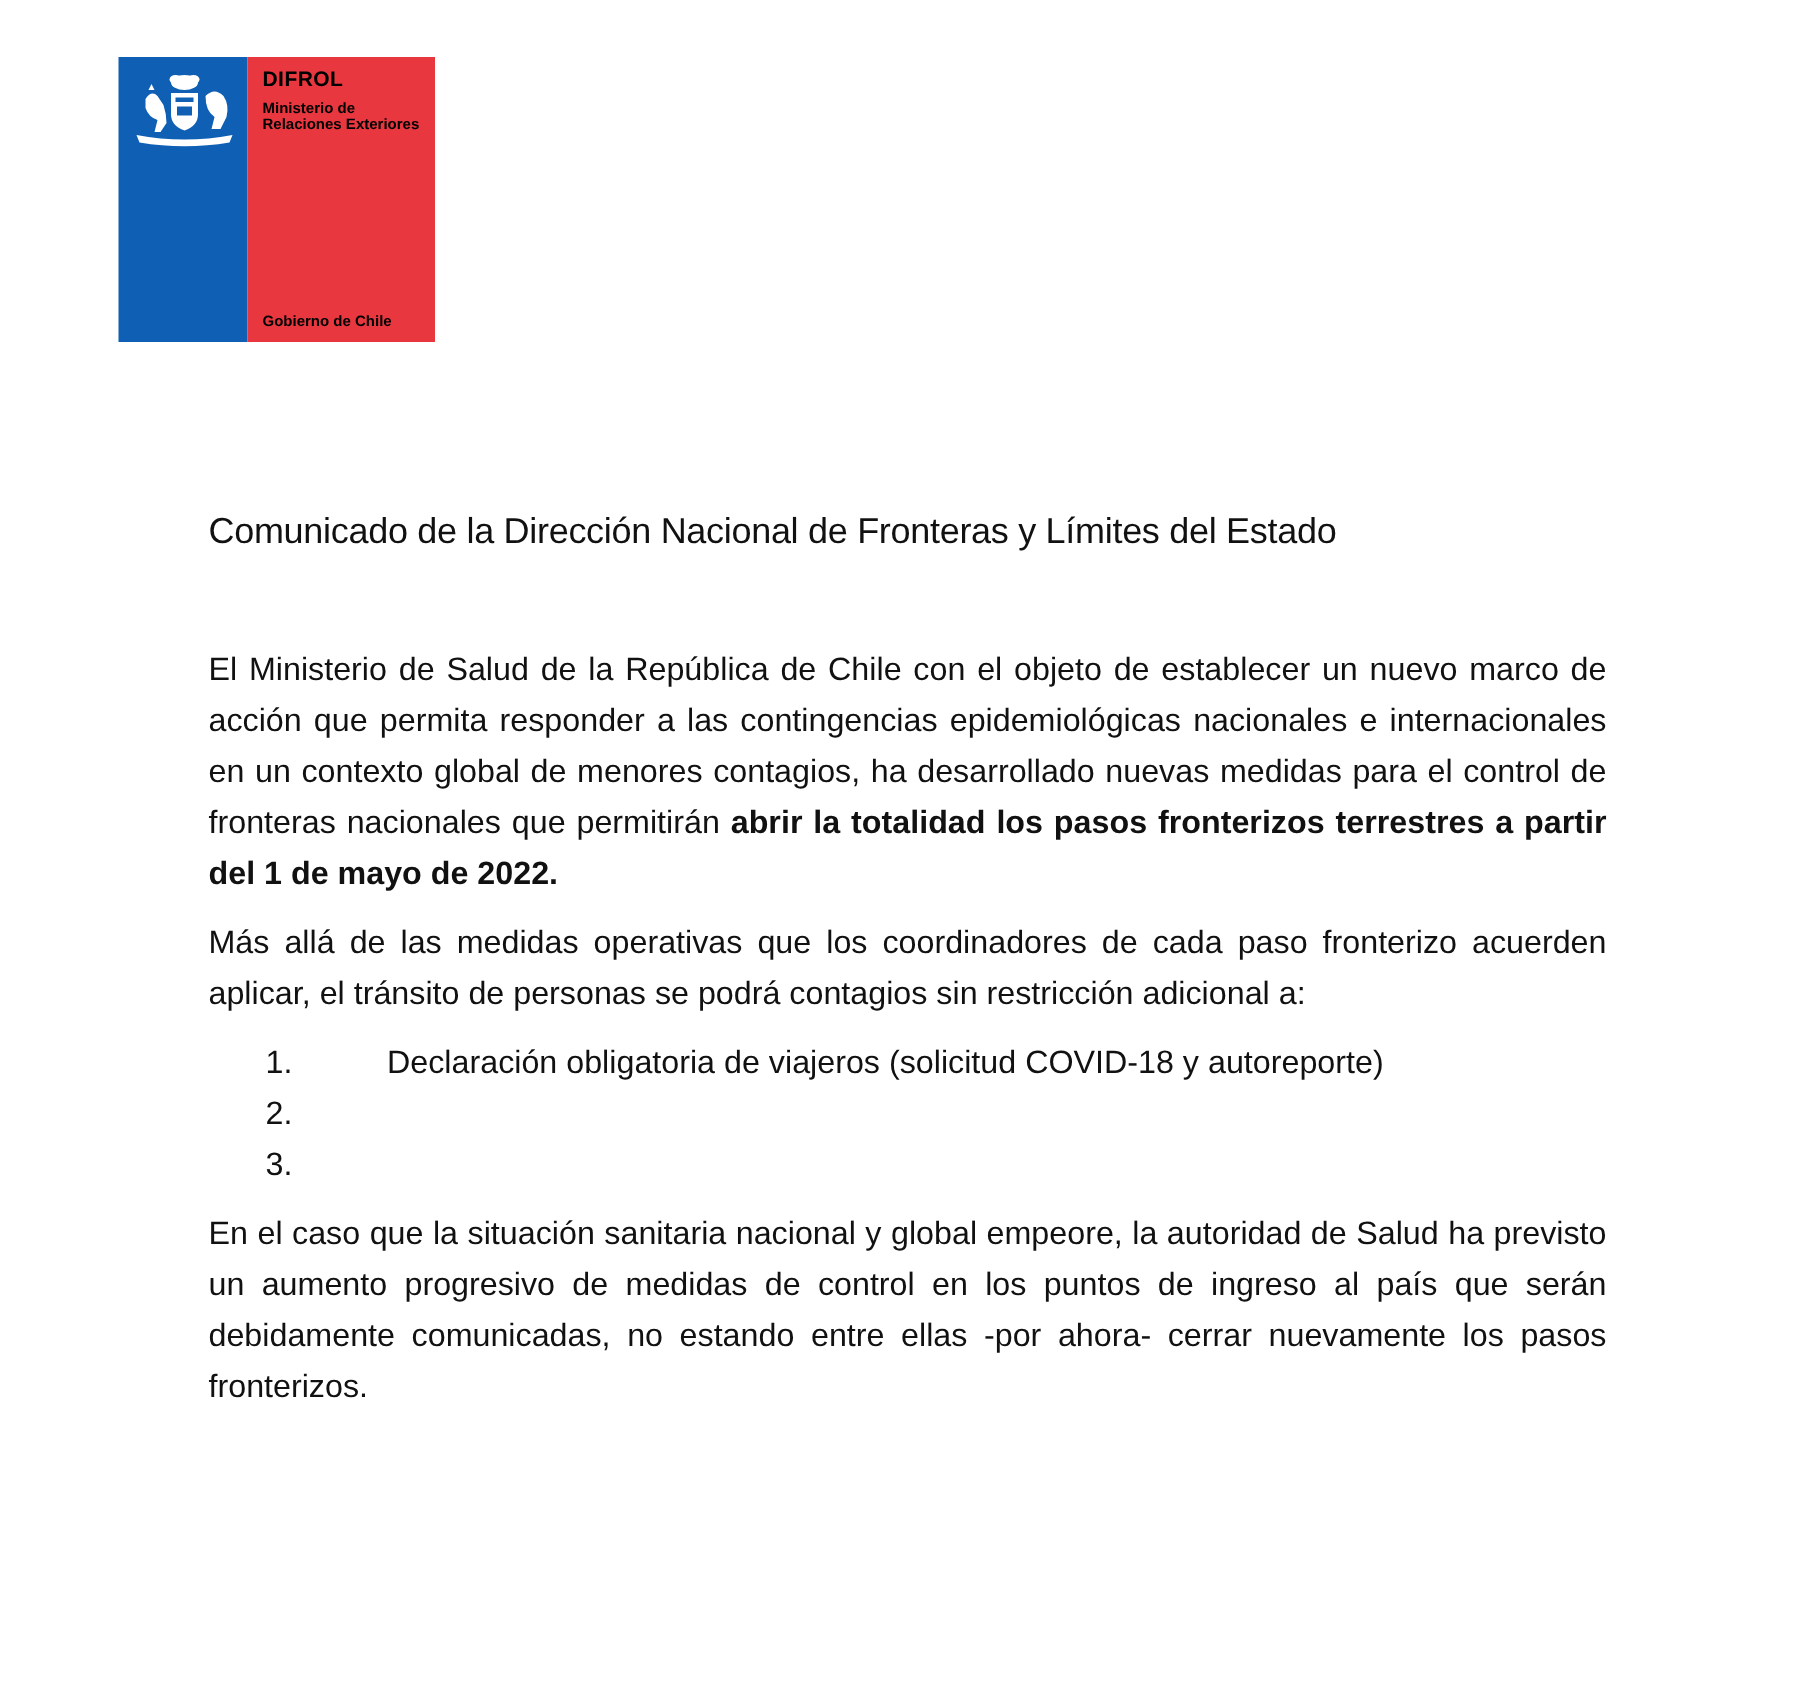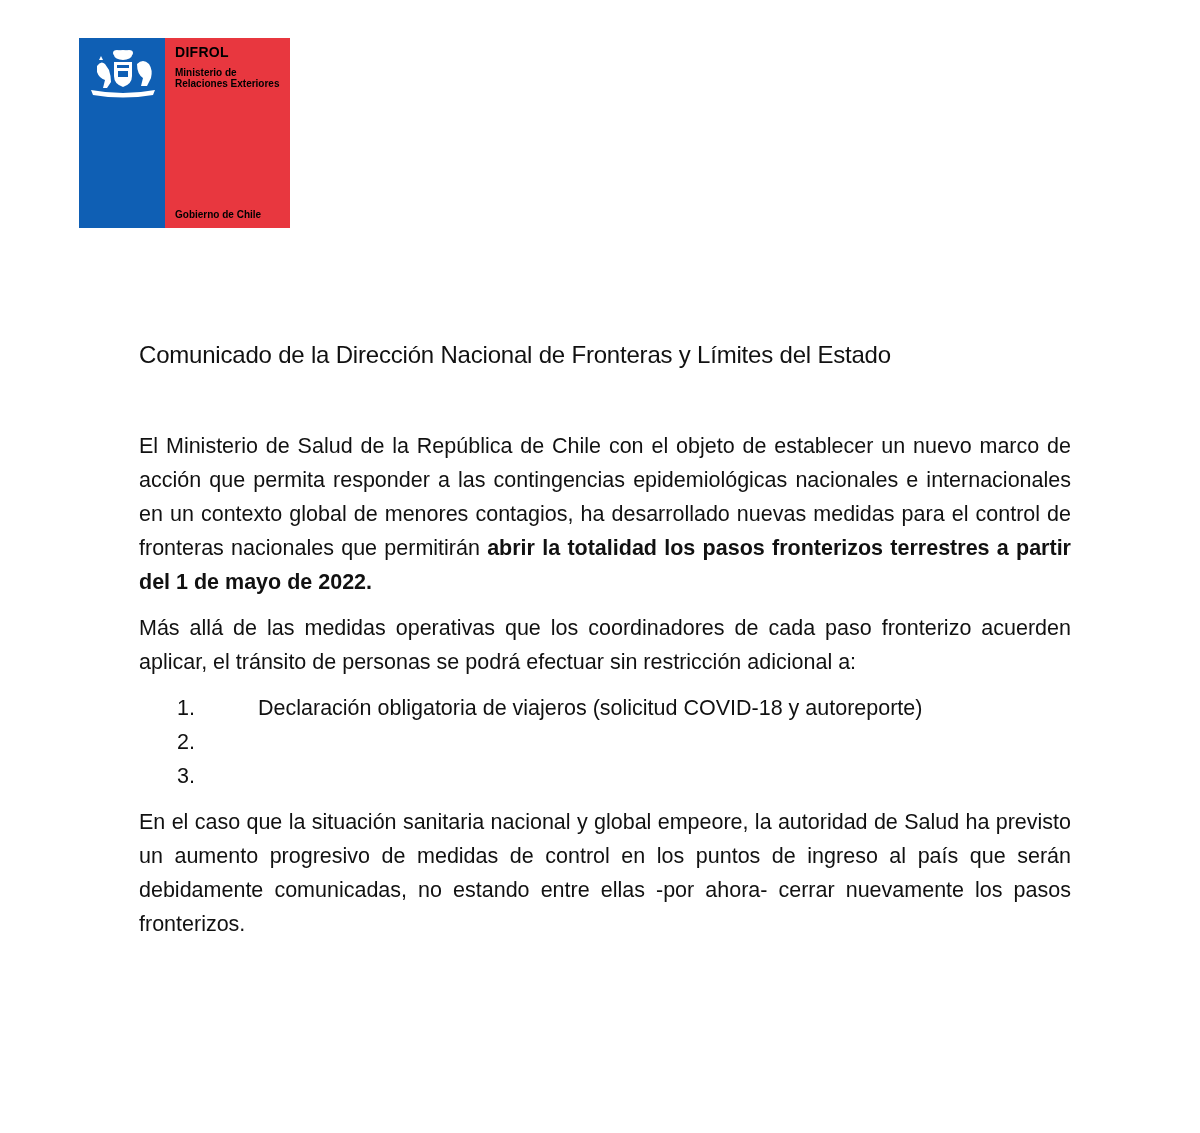--- a/index.html
+++ b/index.html
@@ -68,21 +68,21 @@
     </div>
     <div class="logo-gov">Gobierno de Chile</div>
   </div>
 </div>
 
 <div class="title">Comunicado de la Dirección Nacional de Fronteras y Límites del Estado</div>
 
 <div class="content">
   <p><span>El Ministerio de Salud de la República de Chile con el objeto de establecer un nuevo marco de acción que permita responder a las contingencias epidemiológicas nacionales e internacionales en un contexto global de menores contagios, ha desarrollado nuevas medidas para el control de fronteras nacionales que permitirán </span><b>abrir la totalidad los pasos fronterizos terrestres a partir del 1 de mayo de 2022.</b></p>
 
-  <p>Más allá de las medidas operativas que los coordinadores de cada paso fronterizo acuerden aplicar, el tránsito de personas se podrá efectuar sin restricción adicional a:</p>
+  <p>Más allá de las medidas operativas que los coordinadores de cada paso fronterizo acuerden aplicar, el tránsito de personas se podrá contagios sin restricción adicional a:</p>
 
   <ol class="req">
     <li>
       <span class="num">1.</span>
       <span class="txt">Declaración obligatoria de viajeros (solicitud COVID-18 y autoreporte)</span>
     </li>
     <li>
       <span class="num">2.</span>
     </li>
     <li>

